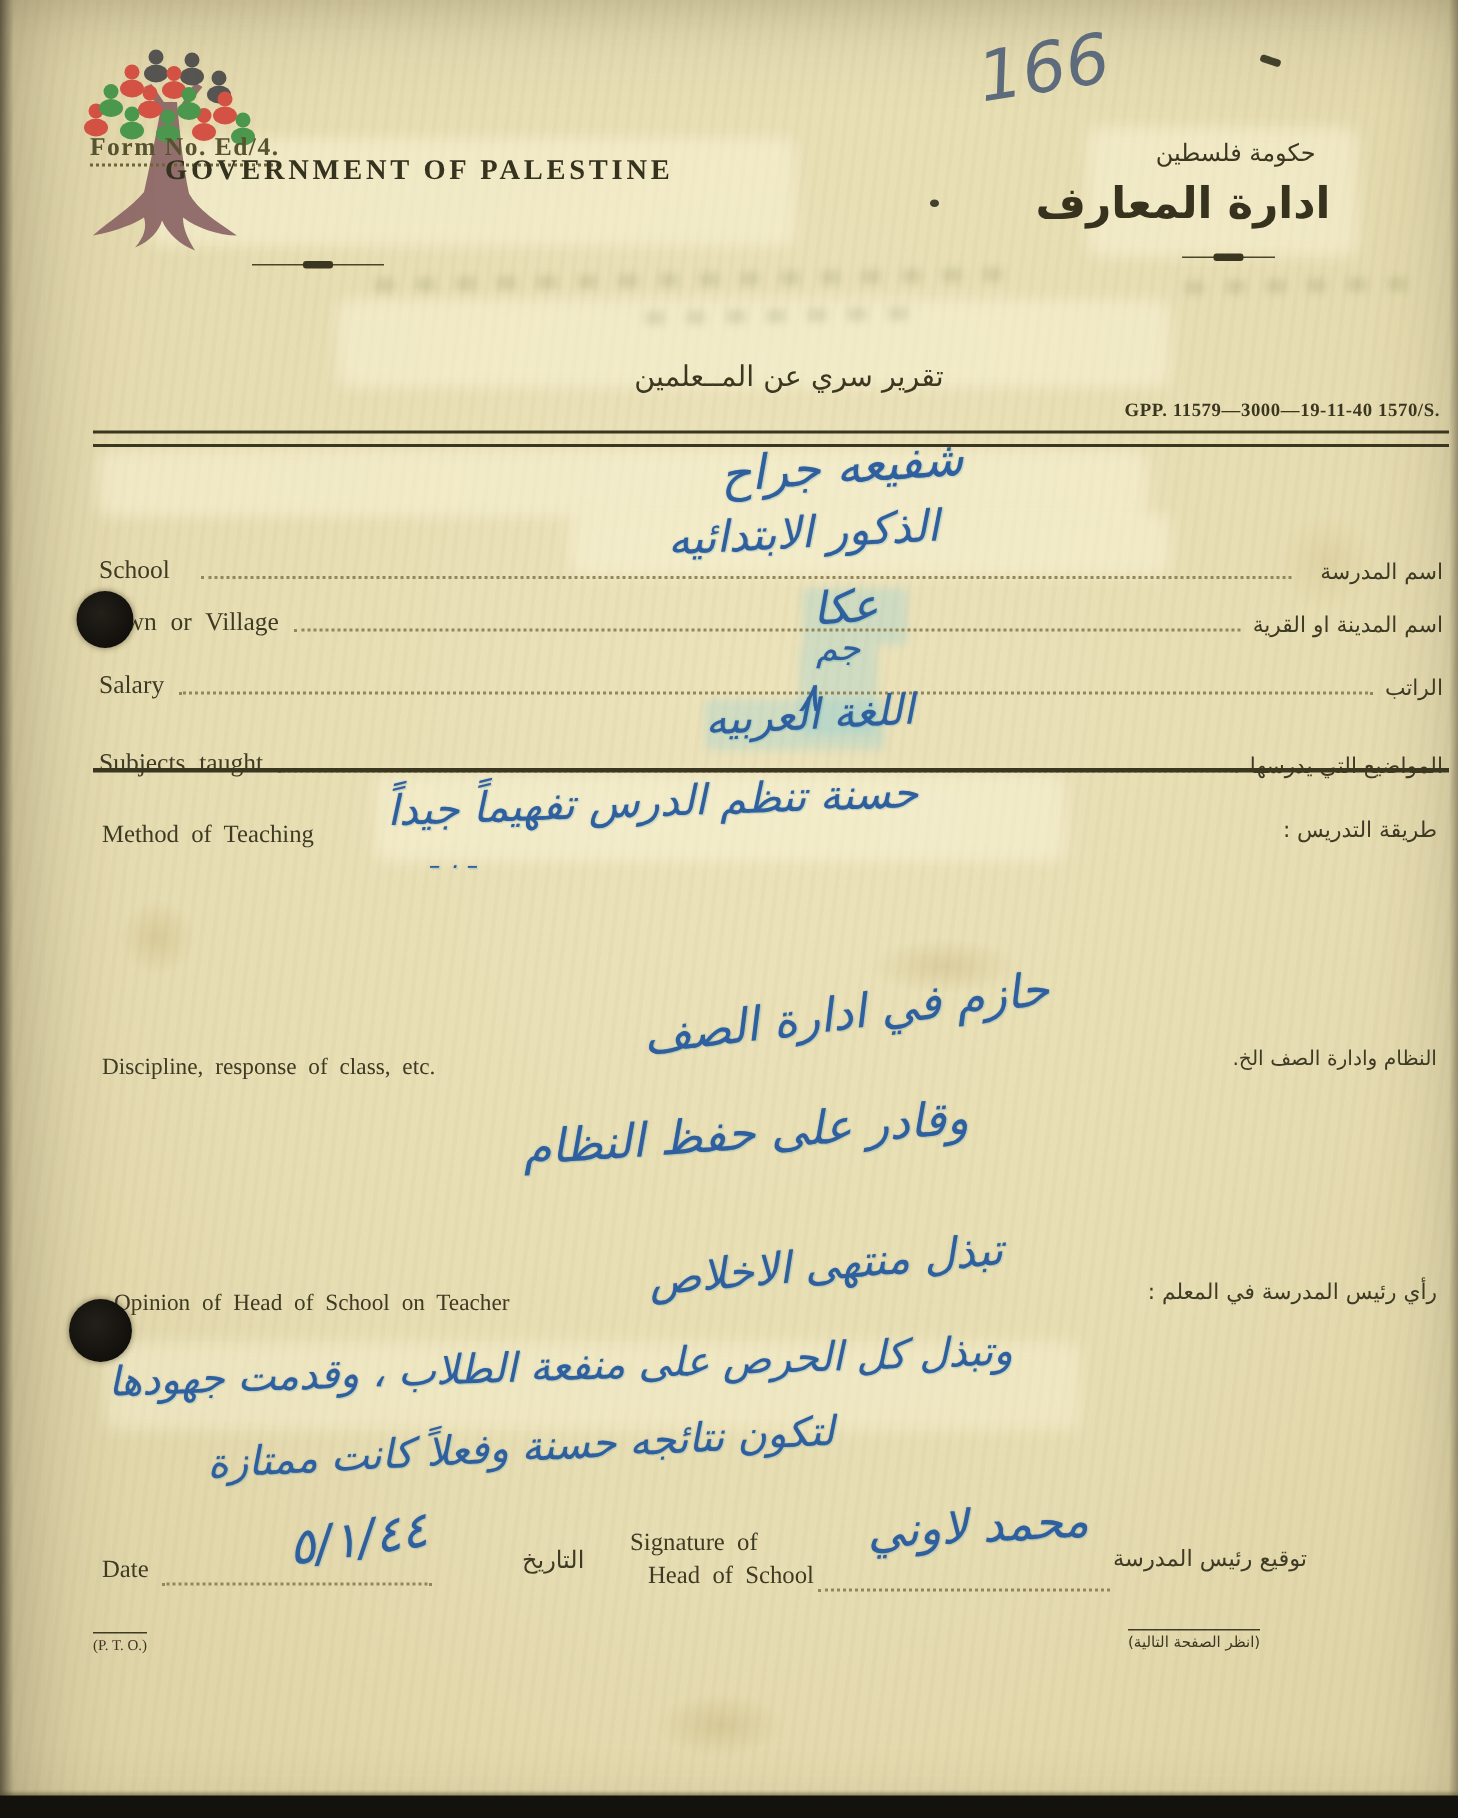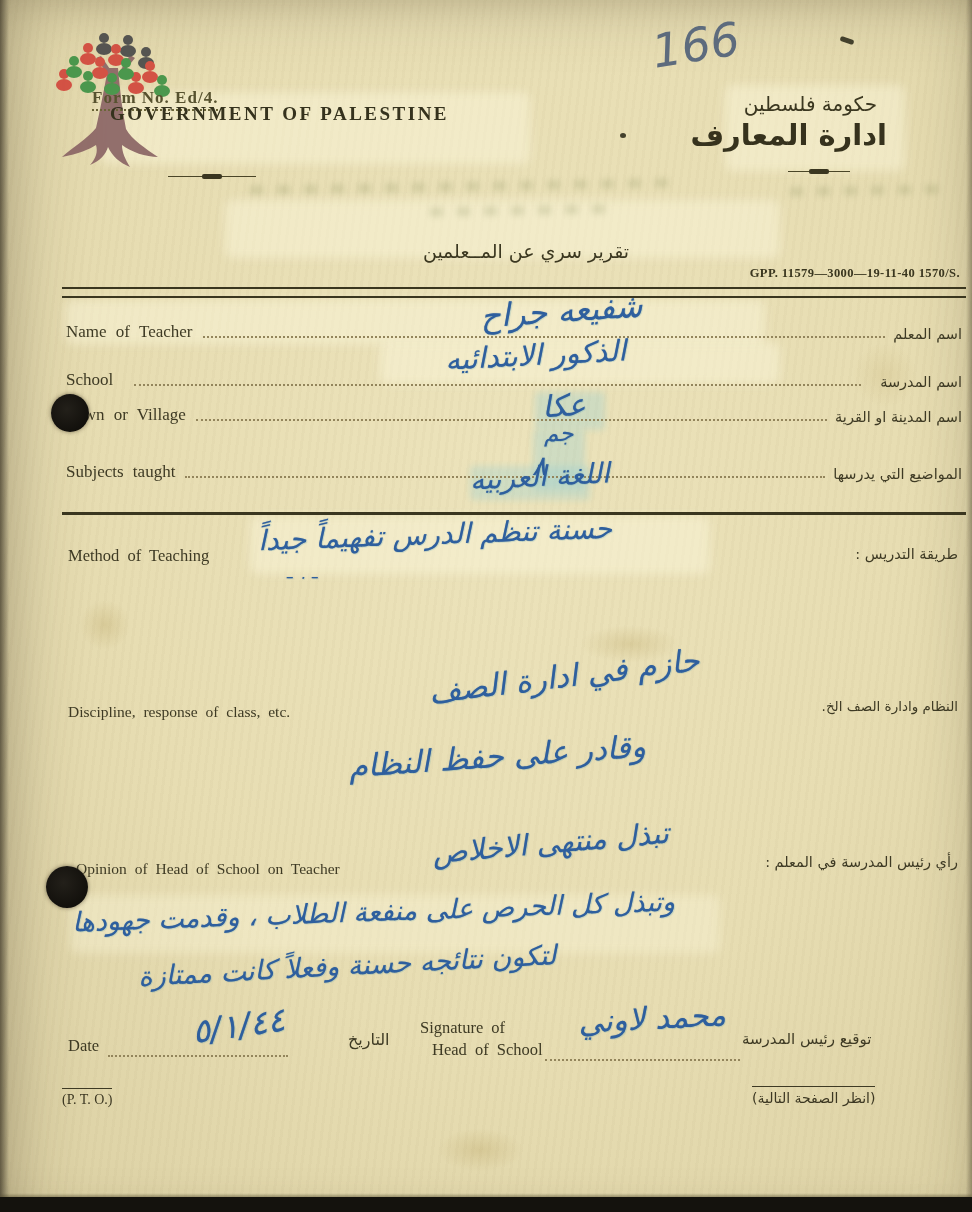--- a/index.html
+++ b/index.html
@@ -26,38 +26,38 @@
   .bleed{position:absolute;height:9px;opacity:.33;filter:blur(3px);transform:rotate(-1deg);
     background:repeating-linear-gradient(90deg, rgba(108,118,66,.55) 0 13px, rgba(0,0,0,0) 13px 27px);}
   .mark{position:absolute;background:#43402c;border-radius:2px;}
   .hole{position:absolute;border-radius:50%;background:radial-gradient(circle at 42% 40%, #23201a 0%, #110f0b 75%);box-shadow:0 0 4px rgba(60,50,30,.6);}
   
   .print{position:absolute;white-space:nowrap;}
   .form-no{font-size:17px;font-weight:bold;color:#57522f;letter-spacing:1px;border-bottom:2px dotted #6b6538;padding-bottom:1px;}
   .gov-en{font-size:19px;font-weight:bold;letter-spacing:2.5px;color:#35321d;}
   .dept-en{font-size:25px;font-weight:bold;letter-spacing:2px;color:#33301b;}
   .ar{font-family:"DejaVu Sans",sans-serif;direction:rtl;}
-  .gov-ar{font-size:20px;color:#3b3720;}
+  .gov-ar{font-size:16px;color:#3b3720;}
   .dept-ar{font-size:29px;font-weight:bold;color:#36321d;}
   .divider{position:absolute;height:1px;background:#4a4527;}
   .divider::after{content:"";position:absolute;left:50%;top:-2px;width:20px;height:5px;margin-left:-10px;background:#3a3620;border-radius:2px;}
   .title-en{font-size:27px;font-weight:bold;letter-spacing:.5px;color:#33301a;}
   .title-ar{font-size:19px;color:#3b3720;}
   .gpp{font-size:12.5px;font-weight:bold;letter-spacing:.4px;color:#3a361f;}
   .rule-double{position:absolute;height:7px;border-top:2.5px solid #3a361f;border-bottom:2px solid #3a361f;}
   .rule-single{position:absolute;height:3px;background:#3a361f;}
   
   .frow{position:absolute;left:66px;right:10px;display:flex;align-items:flex-end;}
   .lbl-en{font-size:17px;color:#3e3a24;word-spacing:5px;white-space:nowrap;}
   .lbl-ar{font-family:"DejaVu Sans",sans-serif;direction:rtl;font-size:14.5px;color:#3e3a24;white-space:nowrap;}
   .dots{flex:1;border-bottom:2px dotted #93855c;margin:0 8px 4px 10px;height:1px;}
   .slabel-en{font-size:16.5px;color:#3e3a24;word-spacing:4px;}
   .slabel-ar{font-size:14.5px;color:#3e3a24;}
   .dotline{position:absolute;border-bottom:2px dotted #93855c;height:1px;}
-  .overlined{border-top:1.5px solid #3e3a24;padding-top:3px;font-size:14px;}
+  .overlined{border-top:1.5px solid #3e3a24;padding-top:3px;font-size:10px;}
   
   .ink{position:absolute;font-family:"DejaVu Sans",sans-serif;font-style:italic;color:#2e5f9e;
        text-shadow:0 0 1px rgba(30,80,140,.45), 1px 1px 0 rgba(90,170,190,.18);white-space:nowrap;}
   .pencil{position:absolute;font-family:"DejaVu Sans",sans-serif;font-style:italic;color:#5d6b7d;}
   
   .wm{position:absolute;opacity:.92;}
   .wm-text{position:absolute;font-family:"DejaVu Sans",sans-serif;direction:rtl;text-align:center;
     font-size:11px;font-weight:bold;color:#97a571;line-height:1.5;opacity:.95;}
 </style>
 </head>
@@ -127,50 +127,50 @@
             <ellipse cx="50" cy="57" rx="8" ry="6"></ellipse>
           <circle cx="74" cy="48" r="5"></circle>
             <ellipse cx="74" cy="59" rx="8" ry="6"></ellipse>
           <circle cx="124" cy="50" r="5"></circle>
             <ellipse cx="124" cy="61" rx="8" ry="6"></ellipse>
         </g>
       </g>
     </svg>
   </div>
 
-  <div class="print form-no" style="left:92px;top:88px;">Form No. Ed/4.</div>
+  <div class="print form-no" style="left:60px;top:88px;">Form No. Ed/4.</div>
   <div class="print gov-en" style="left:110px;top:103px;">GOVERNMENT OF PALESTINE</div>
   <div class="divider" style="left:168px;top:176px;width:88px;"></div>
 
   <div class="pencil" style="left:652px;top:18px;font-size:46px;transform:rotate(-9deg);">166</div>
   <div class="print ar gov-ar" style="right:95px;top:92px;">حكومة فلسطين</div>
   <div class="print ar dept-ar" style="right:85px;top:118px;">ادارة المعارف</div>
   <div class="divider" style="left:788px;top:171px;width:62px;"></div>
 
   <div class="print ar title-ar" style="left:50%;top:240px;transform:translateX(-50%);margin-left:40px;">تقرير سري عن المــعلمين</div>
   <div class="print gpp" style="right:12px;top:266px;">GPP. 11579—3000—19-11-40  1570/S.</div>
 
   <div class="rule-double" style="left:62px;top:287px;width:904px;"></div>
 
-  <div class="frow" style="top:316px;height:26px;">
-    <span class="lbl-en">Name of Teacher</span>
-    <span class="dots"></span>
-    <span class="lbl-ar">اسم المعلم</span>
-  </div>
   <div class="frow" style="top:364px;height:26px;gap:11px;">
     <span class="lbl-en">School</span>
     <span class="dots"></span>
     <span class="lbl-ar">اسم المدرسة</span>
   </div>
   <div class="frow" style="top:399px;height:26px;">
     <span class="lbl-en">Town or Village</span>
     <span class="dots"></span>
     <span class="lbl-ar">اسم المدينة او القرية</span>
   </div>
-  <div class="frow" style="top:456px;height:26px;">
+  <div class="frow" style="top:441px;height:26px;">
+    <span class="lbl-en">Salary</span>
+    <span class="dots"></span>
+    <span class="lbl-ar">الراتب</span>
+  </div>
+  <div class="frow" style="top:493px;height:26px;">
     <span class="lbl-en">Subjects taught</span>
     <span class="dots"></span>
     <span class="lbl-ar">المواضيع التي يدرسها</span>
   </div>
 
   <div class="ink ar" style="left:480px;top:292px;font-size:32px;transform:rotate(-4deg);">شفيعه جراح</div>
   <div class="ink ar" style="left:445px;top:338px;font-size:29px;transform:rotate(-3deg);">الذكور الابتدائيه</div>
   <div class="ink ar" style="left:542px;top:388px;font-size:30px;transform:rotate(-4deg);">عكا</div>
   <div class="ink ar" style="left:544px;top:420px;font-size:23px;">جم</div>
   <div class="ink ar" style="left:532px;top:450px;font-size:27px;">٨</div>

